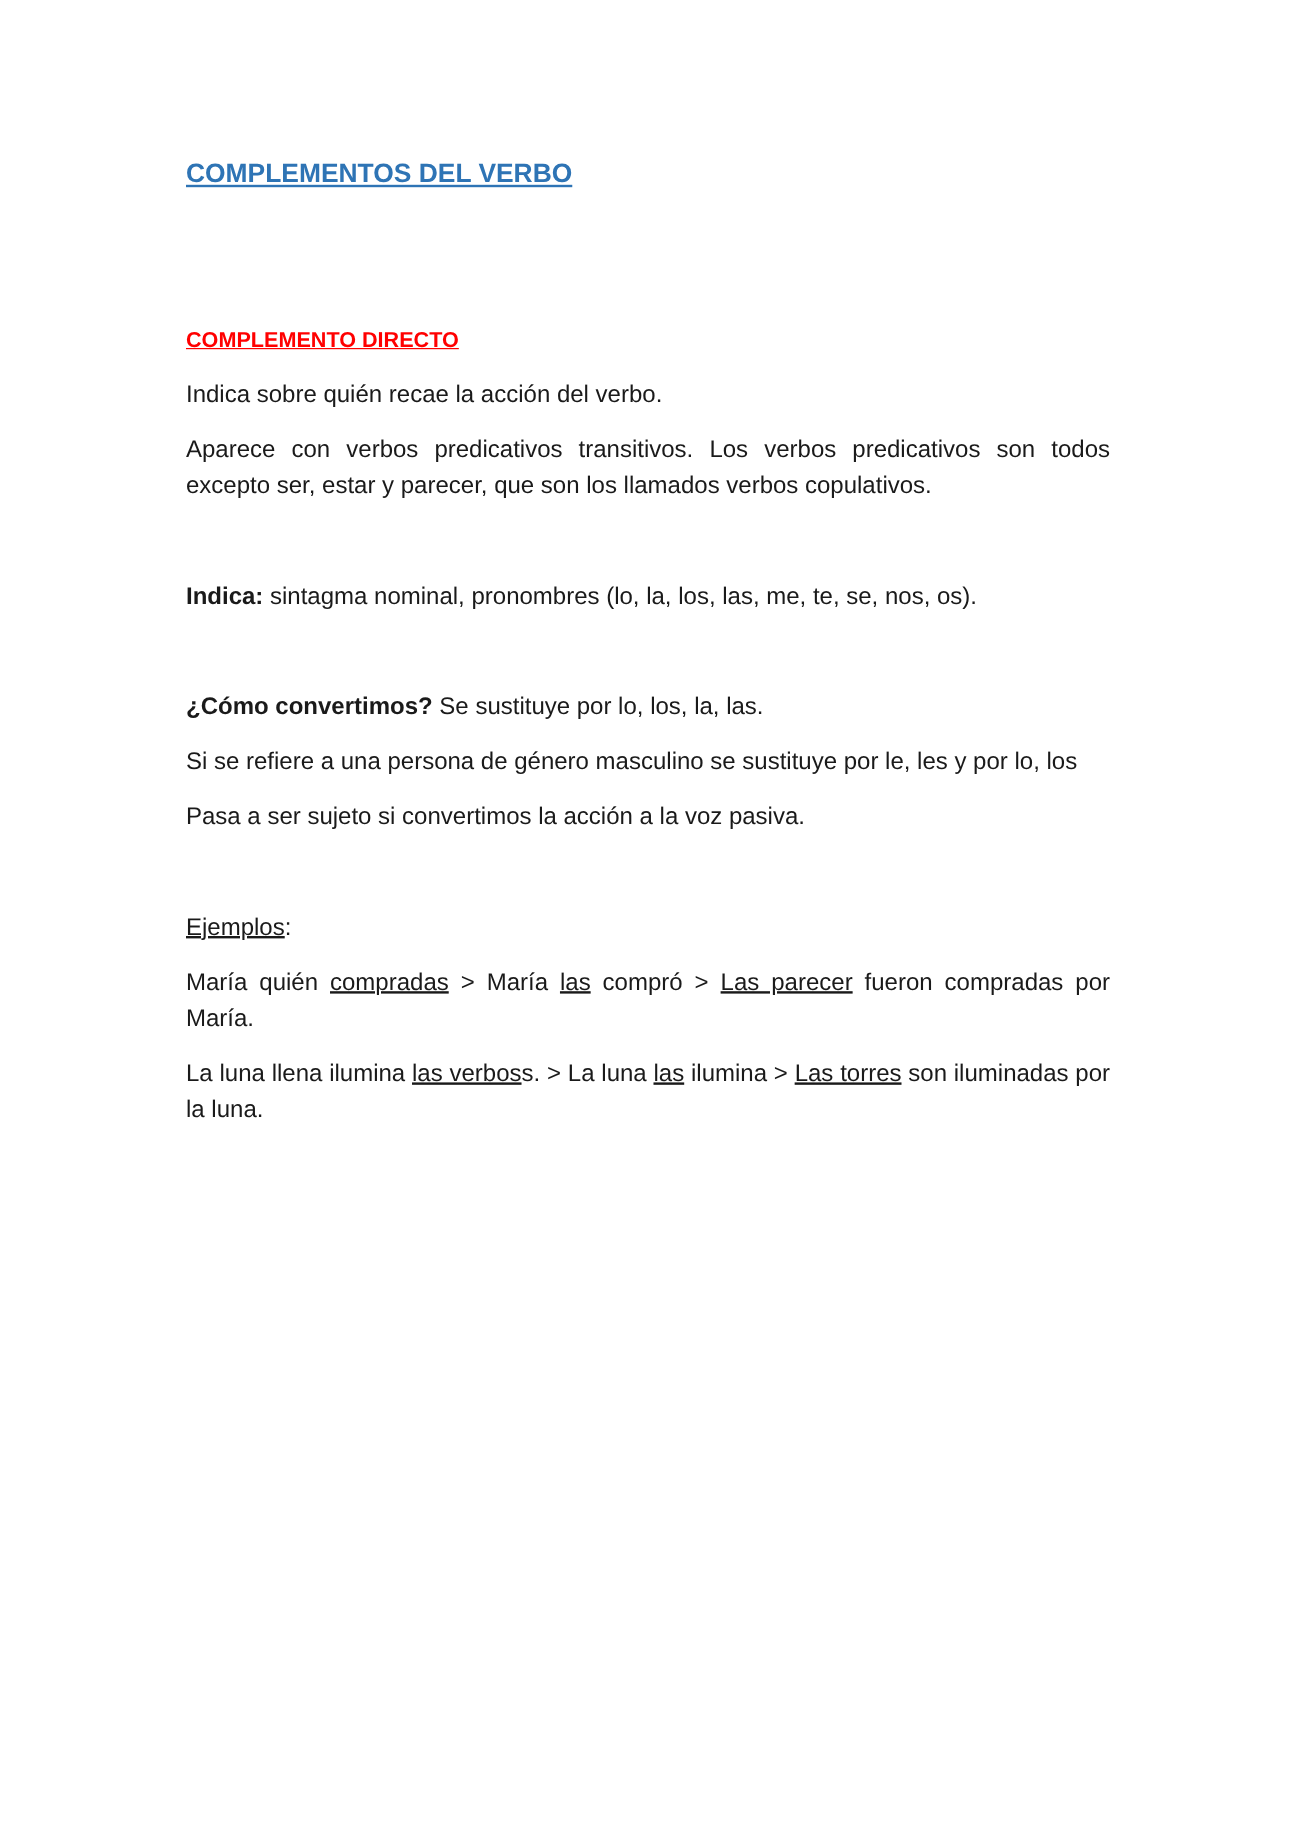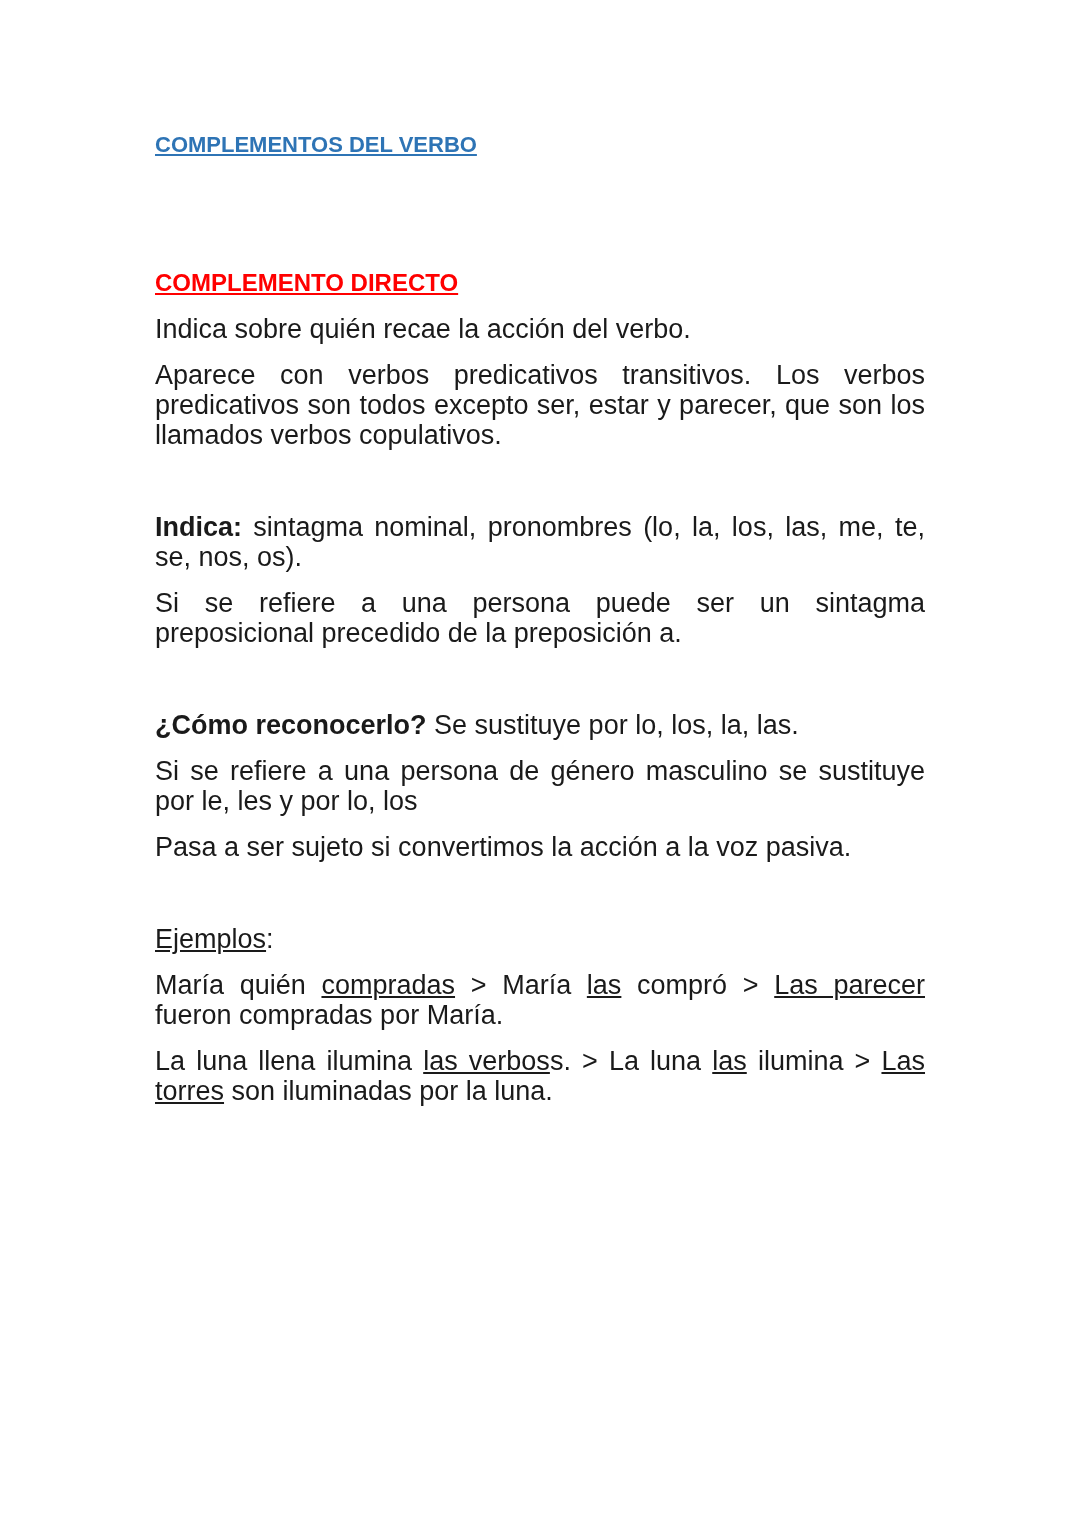--- a/index.html
+++ b/index.html
@@ -17,31 +17,31 @@
     color: #1a1a1a;
     box-sizing: border-box;
     padding: 130px 106px 0 155px;
     overflow: hidden;
   }
   .doc-body {
     width: 770px;
   }
   p {
     margin: 0 0 16px 0;
-    font-size: 27px;
+    font-size: 20px;
     line-height: 30px;
     color: #1a1a1a;
   }
   p.title {
     font-size: 22px;
     line-height: 30px;
     font-weight: bold;
   }
   p.heading {
-    font-size: 24px;
+    font-size: 18px;
     line-height: 30px;
     font-weight: bold;
   }
   p.justify {
     text-align: justify;
   }
   .spacer {
     height: 46px;
   }
   .bold {
@@ -57,23 +57,22 @@
 <div class="page">
   <div class="doc-body">
       <p class="title"><span class="bold underline" style="color: rgb(46, 116, 181);">COMPLEMENTOS DEL VERBO</span></p>
       <div class="spacer"></div>
       <div class="spacer"></div>
       <p class="heading"><span class="bold underline" style="color: rgb(255, 0, 0);">COMPLEMENTO DIRECTO</span></p>
       <p class="paragraph justify"><span>Indica sobre quién recae la acción del verbo.</span></p>
       <p class="paragraph justify"><span>Aparece con verbos predicativos transitivos. Los verbos predicativos son todos excepto ser, estar y parecer, que son los llamados verbos copulativos.</span></p>
       <div class="spacer"></div>
       <p class="paragraph justify"><span class="bold">Indica:</span><span> sintagma nominal, pronombres (lo, la, los, las, me, te, se, nos, os).</span></p>
-      <p class="paragraph justify"><span>Si se refiere a una persona puede ser un sintagma preposicional precedido de la preposición a.</span></p>
       <div class="spacer"></div>
-      <p class="paragraph justify"><span class="bold">¿Cómo reconocerlo?</span><span> Se sustituye por lo, los, la, las.</span></p>
+      <p class="paragraph justify"><span class="bold">¿Cómo convertimos?</span><span> Se sustituye por lo, los, la, las.</span></p>
       <p class="paragraph justify"><span>Si se refiere a una persona de género masculino se sustituye por le, les y por lo, los</span></p>
       <p class="paragraph justify"><span>Pasa a ser sujeto si convertimos la acción a la voz pasiva.</span></p>
       <div class="spacer"></div>
       <p class="paragraph"><span class="underline">Ejemplos</span><span>:</span></p>
       <p class="paragraph justify"><span>María quién </span><span class="underline">compradas</span><span> &gt; María </span><span class="underline">las</span><span> compró &gt; </span><span class="underline">Las parecer</span><span> fueron compradas por María.</span></p>
       <p class="paragraph justify"><span>La luna llena ilumina </span><span class="underline">las verbos</span><span>s. &gt; La luna </span><span class="underline">las</span><span> ilumina &gt; </span><span class="underline">Las torres</span><span> son iluminadas por la luna.</span></p>
     </div>
 </div>
 
 </body></html>

